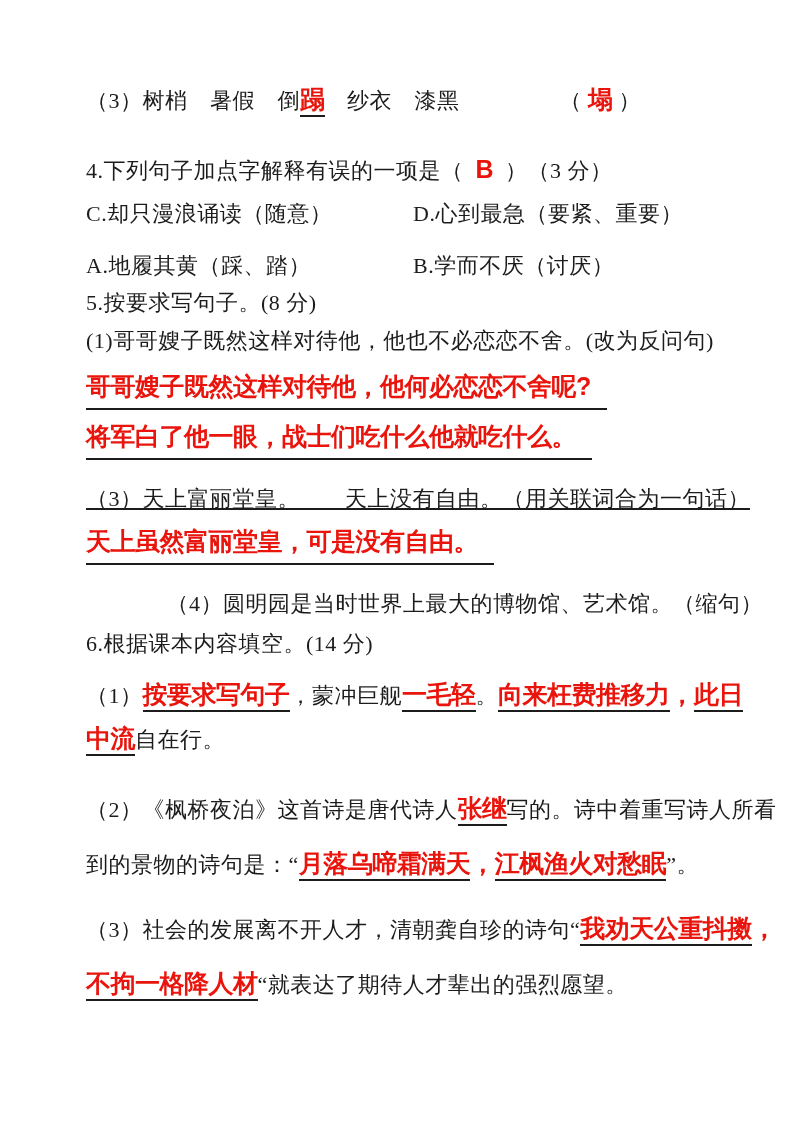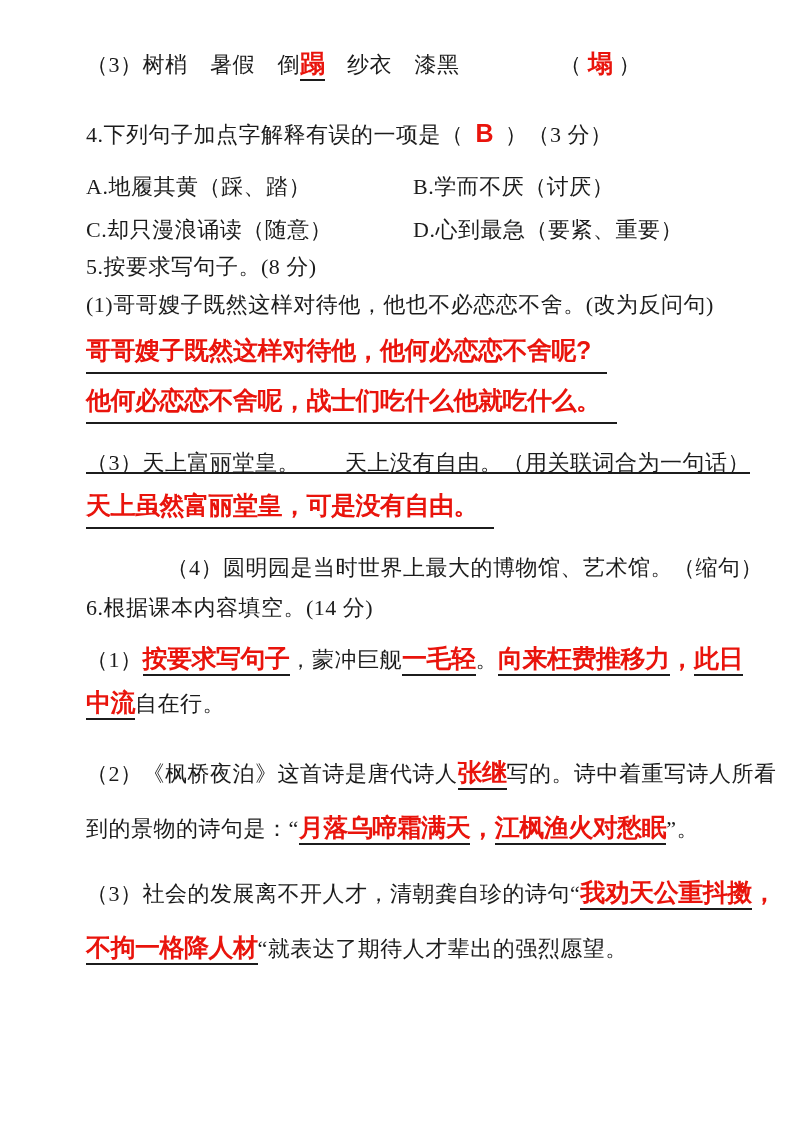--- a/index.html
+++ b/index.html
@@ -1,21 +1,21 @@
 <!DOCTYPE html>
 <html style="--red: #e9140c; --ink: #1c1c1c; --bg: #ffffff;"><head>
 <meta charset="utf-8">
 <style>
   :root { --red:#e9140c; --ink:#1c1c1c; --bg:#ffffff; }
   * { margin:0; padding:0; box-sizing:border-box; }
   html,body { width:793px; height:1122px; background:var(--bg); overflow:hidden; }
   .page {
     width:793px; height:870px;
     background:var(--bg);
-    padding:46px 30px 0 86px;
+    padding:82px 30px 0 86px;
   }
   .line {
     white-space:nowrap;
     line-height:34px;
     font-size:22px;
     color:var(--ink);
     font-family:"Liberation Serif","DejaVu Serif",serif;
     letter-spacing:0.5px;
   }
   .red {
@@ -62,39 +62,39 @@
 <div class="page">
 
   <div class="line l1">
     <span>（3）树梢　暑假　倒</span><span class="red u">蹋</span><span>　纱衣　漆黑</span><span class="gap-left">（ </span><span class="red">塌</span><span> ）</span>
   </div>
 
   <div class="line l2">
     <span>4.下列句子加点字解释有误的一项是（ </span><span class="red b-answer">B</span><span> ）（3 分）</span>
   </div>
 
+  <div class="line l4 opts">
+    <span class="opt-l">C.却只漫浪诵读（随意）</span>
+    <span>D.心到最急（要紧、重要）</span>
+  </div>
+
   <div class="line l3 opts">
     <span class="opt-l">A.地履其黄（踩、踏）</span>
     <span>B.学而不厌（讨厌）</span>
-  </div>
-
-  <div class="line l4 opts">
-    <span class="opt-l">C.却只漫浪诵读（随意）</span>
-    <span>D.心到最急（要紧、重要）</span>
   </div>
 
   <div class="line l5">5.按要求写句子。(8 分)</div>
 
   <div class="line l6">(1)哥哥嫂子既然这样对待他，他也不必恋恋不舍。(改为反问句)</div>
   <div class="line l7">
     <span class="answer"><span class="red">哥哥嫂子既然这样对待他，他何必恋恋不舍呢?</span></span>
   </div>
 
   <div class="line l9">
-    <span class="answer"><span class="red">他何必恋恋不舍呢，战士们吃什么他就吃什么。</span></span>
+    <span class="answer"><span class="red">将军白了他一眼，战士们吃什么他就吃什么。</span></span>
   </div>
 
   <div class="line l10">（3）天上富丽堂皇。　　天上没有自由。（用关联词合为一句话）</div>
   <div class="line l11">
     <span class="answer"><span class="red">天上虽然富丽堂皇，可是没有自由。</span></span>
   </div>
 
   <div class="line l12">（4）圆明园是当时世界上最大的博物馆、艺术馆。（缩句）</div>
 
   <div class="line l13">6.根据课本内容填空。(14 分)</div>

